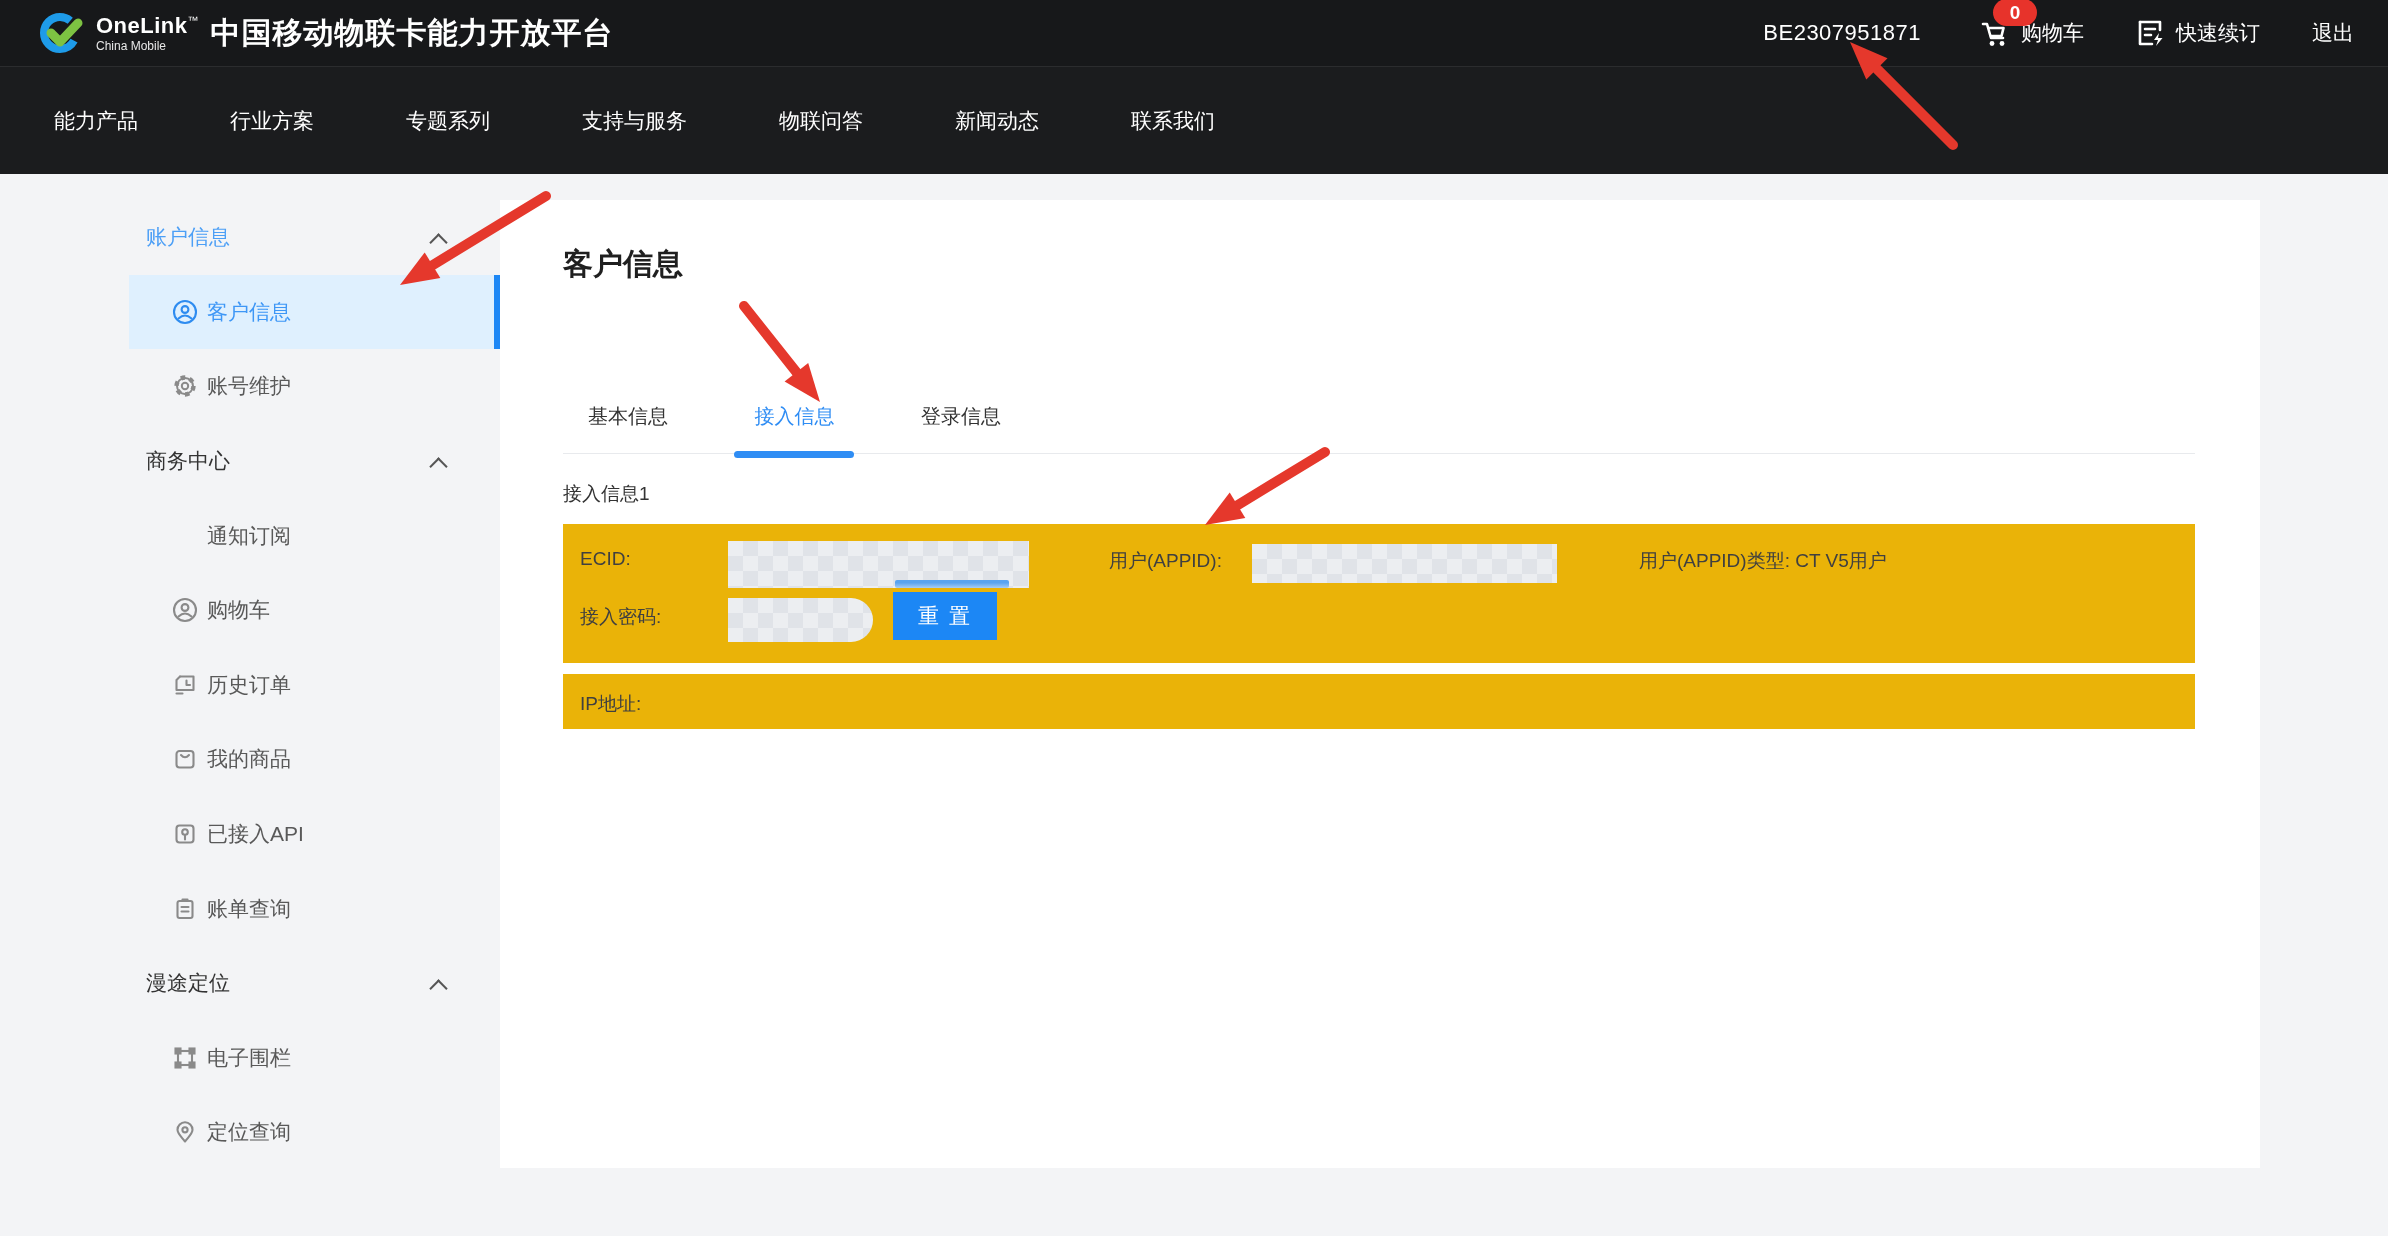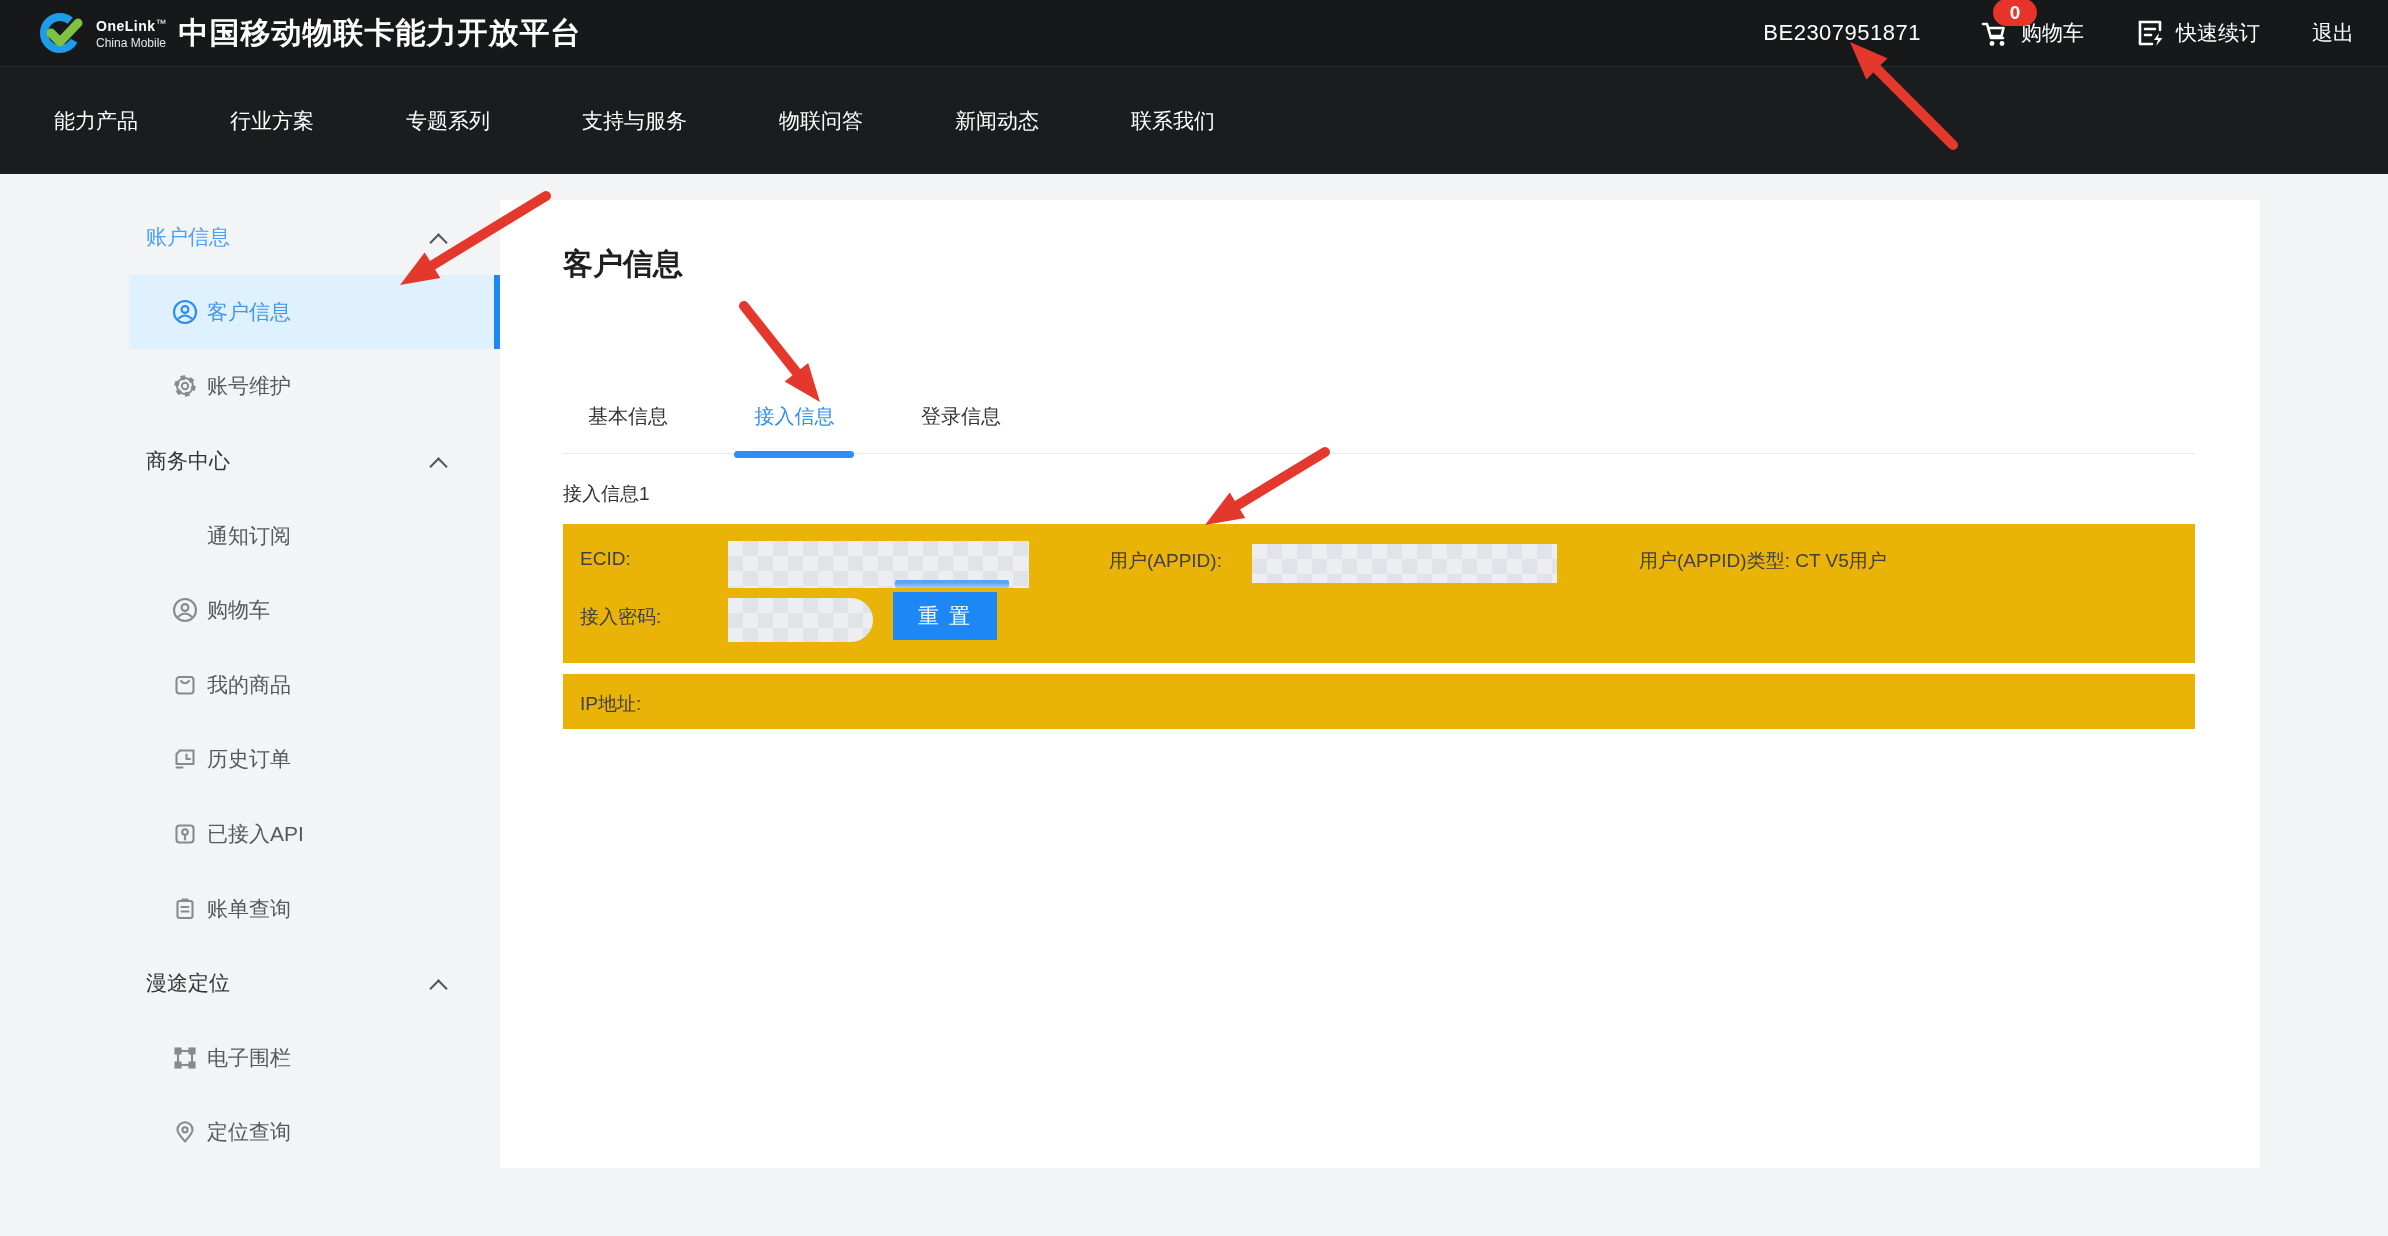--- a/index.html
+++ b/index.html
@@ -12,21 +12,21 @@
     color:#333;
   }
   
   .topbar {
     position:absolute; left:0; top:0; width:2388px; height:66px;
     background:#17181A; display:flex; align-items:center; padding:0 34px 0 38px;
   }
   .logo-group { display:flex; align-items:center; }
   .logo-svg { width:48px; height:48px; }
   .brand-block { margin-left:10px; line-height:1; }
-  .brand-name { color:#fff; font-size:14px; font-weight:bold; letter-spacing:.5px; }
+  .brand-name { color:#fff; font-size:22px; font-weight:bold; letter-spacing:.5px; }
   .brand-tm { color:#fff; font-size:11px; vertical-align:top; }
   .brand-sub { color:#E8E8E8; font-size:12px; margin-top:3px; }
   .platform-title { color:#fff; font-size:30px; font-weight:bold; margin-left:12px; letter-spacing:1px; }
   .topbar-right { margin-left:auto; display:flex; align-items:center; color:#fff; }
   .account-id { font-size:22px; letter-spacing:.5px; cursor:pointer; }
   .top-group { display:flex; align-items:center; cursor:pointer; }
   .cart-group { margin-left:56px; position:relative; }
   .cart-badge {
     position:absolute; top:-16px; left:16px; min-width:44px; height:27px;
     background:#E7332B; border-radius:14px; color:#fff; font-size:19px; font-weight:bold;
@@ -214,37 +214,37 @@
         <circle cx="13" cy="10.5" r="3.4"></circle>
         <path d="M6.5 19.5 Q13 13.5 19.5 19.5" stroke-linecap="round"></path>
       </svg>
     </span>
     <span>购物车</span>
   </div>
 
   <div class="side-row side-item">
     <span class="item-icon">
       <svg viewBox="0 0 26 26" fill="none" stroke="#8A8A8A" stroke-width="2.1" stroke-linecap="round" stroke-linejoin="round">
-        <rect x="4.5" y="5" width="17" height="16.5" rx="3"></rect>
-        <path d="M9 9 q4 4.5 8 0"></path>
-      </svg>
-    </span>
-    <span>我的商品</span>
-  </div>
-
-  <div class="side-row side-item">
-    <span class="item-icon">
-      <svg viewBox="0 0 26 26" fill="none" stroke="#8A8A8A" stroke-width="2.1" stroke-linecap="round" stroke-linejoin="round">
         <path d="M8 4.5 h13.5 v13.5 h-13"></path>
         <path d="M8 4.5 L4.5 8 v10 h4"></path>
         <path d="M14.5 8.5 v4.5 h3.5"></path>
         <path d="M4.5 21.5 h6"></path>
       </svg>
     </span>
     <span>历史订单</span>
+  </div>
+
+  <div class="side-row side-item">
+    <span class="item-icon">
+      <svg viewBox="0 0 26 26" fill="none" stroke="#8A8A8A" stroke-width="2.1" stroke-linecap="round" stroke-linejoin="round">
+        <rect x="4.5" y="5" width="17" height="16.5" rx="3"></rect>
+        <path d="M9 9 q4 4.5 8 0"></path>
+      </svg>
+    </span>
+    <span>我的商品</span>
   </div>
 
   <div class="side-row side-item">
     <span class="item-icon">
       <svg viewBox="0 0 26 26" fill="none" stroke="#8A8A8A" stroke-width="2.1" stroke-linecap="round" stroke-linejoin="round">
         <rect x="4.5" y="4.5" width="17" height="17" rx="3"></rect>
         <circle cx="13" cy="11" r="2.8"></circle>
         <path d="M13 14 v4.5"></path>
       </svg>
     </span>

